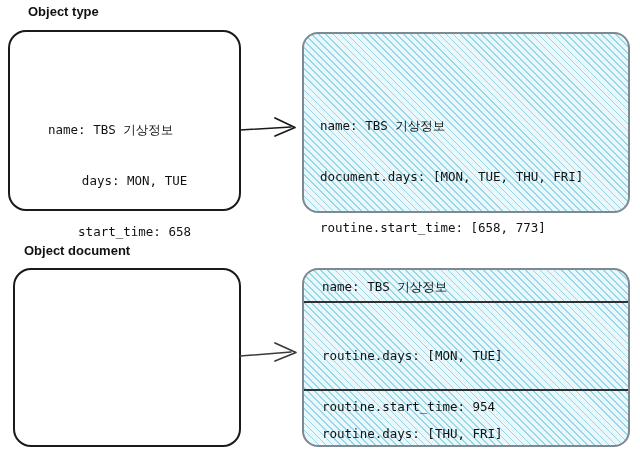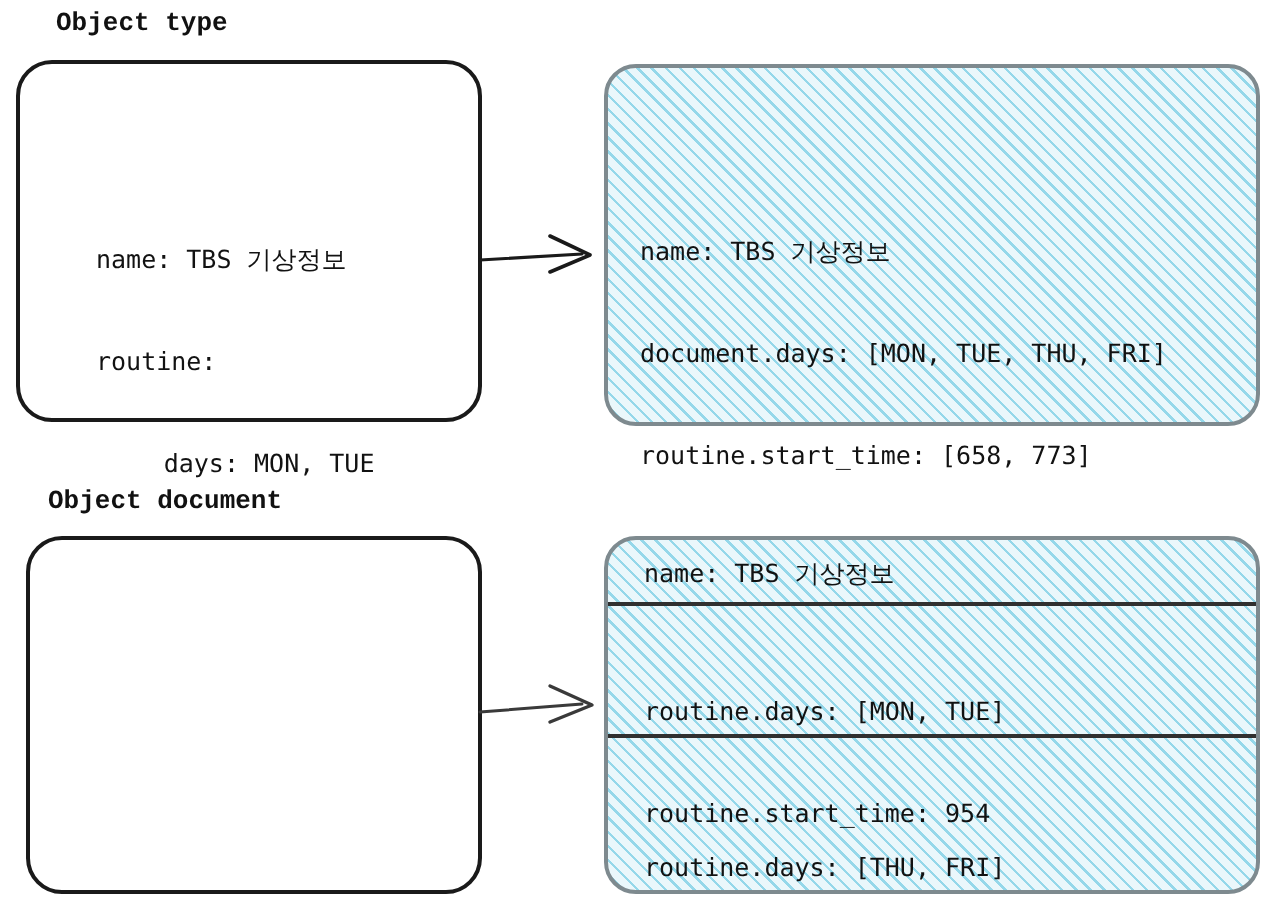--- a/index.html
+++ b/index.html
@@ -11,21 +11,21 @@
     width: 640px;
     height: 460px;
     position: relative;
     overflow: hidden;
     font-family: "DejaVu Sans Mono", "Liberation Mono", monospace;
     color: #111111;
   }
 
   .section-title {
     position: absolute;
-    font-family: Liberation Mono, monospace;
+    font-family: Liberation Sans, sans-serif;
     font-size: 13px;
     font-weight: 700;
     color: #111111;
     letter-spacing: 0px;
     white-space: pre;
   }
   #title-object-type { left: 28px; top: 4px; }
   #title-nested-doc  { left: 24px; top: 243px; }
 
   
@@ -74,21 +74,21 @@
   .indent-1 { padding-left: 4ch; text-align: center; }
 
   
   .nested-row {
     position: absolute;
     left: 0;
     right: 0;
     box-sizing: border-box;
   }
   #nested-row-head  { top: 0px;  height: 33px; border-bottom: 2px solid #303030; }
-  #nested-row-one   { top: 33px; height: 66px; border-bottom: 2px solid #303030; }
+  #nested-row-one   { top: 33px; height: 88px; border-bottom: 2px solid #303030; }
   #nested-row-two   { top: 111px; height: 72px; }
 
   .nested-text {
     position: absolute;
     left: 18px;
     font-family: "DejaVu Sans Mono", "Liberation Mono", monospace;
     font-size: 12.5px;
     line-height: 17px;
     color: #121212;
     white-space: pre;
@@ -103,21 +103,20 @@
   #arrow-nested { left: 239px; top: 336px; }
 </style>
 </head>
 <body>
 
 <div class="section-title" id="title-object-type">Object type</div>
 
 <div class="panel-plain" id="panel-object-source">
   <div class="code-block" id="code-object-source">
     <span class="code-line">name: TBS 기상정보</span>
-    <span class="code-line">routine:</span>
     <span class="code-line indent-1">days: MON, TUE</span>
     <span class="code-line indent-1">start_time: 658</span>
     <span class="code-line indent-1">end_time: 700</span>
     <span class="code-line indent-1">days: THU, FRI</span>
     <span class="code-line indent-1">start_time: 958</span>
     
   </div>
 </div>
 
 <svg class="arrow-svg" id="arrow-object" width="60" height="32" viewBox="0 0 60 32">

